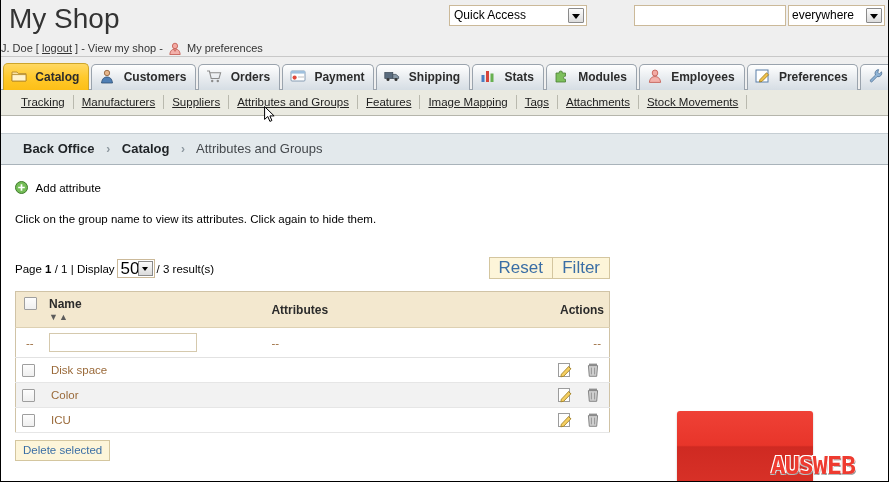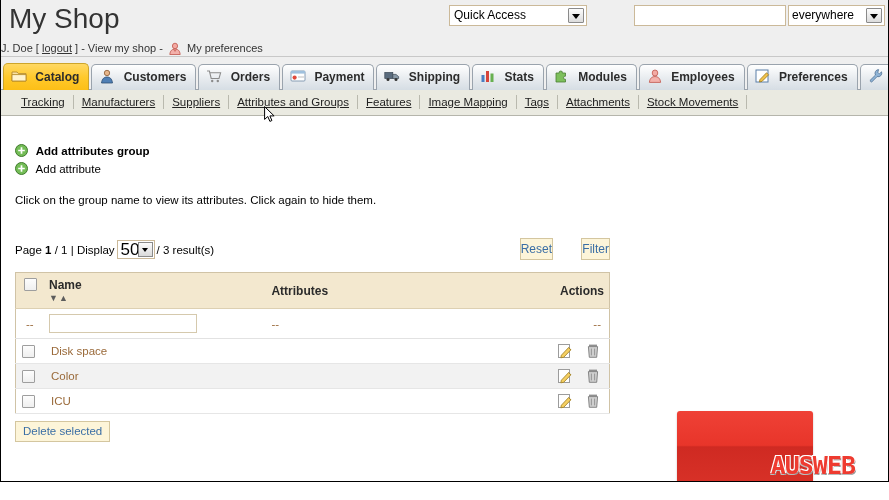--- a/index.html
+++ b/index.html
@@ -322,23 +322,23 @@
     border-top: 4.5px solid #000;
   }
   .btn-filter {
     position: absolute;
     top: 0;
     height: 22px;
     box-sizing: border-box;
     border: 1px solid #d4c69f;
     background: #fdf5d9;
     color: #3a6ea5;
-    font-size: 12px;
+    font-size: 17px;
     line-height: 20px;
-    padding: 0 0;
+    padding: 0 9px;
     cursor: pointer;
   }
   #btn-reset { right: 57px; }
   #btn-filter { right: 0px; }
 
   
   .tbl {
     margin-top: 8px;
     width: 595px;
     border-collapse: collapse;
@@ -631,33 +631,33 @@
     <a href="#">Image Mapping</a>
     <span class="sep"></span>
     <a href="#">Tags</a>
     <span class="sep"></span>
     <a href="#">Attachments</a>
     <span class="sep"></span>
     <a href="#">Stock Movements</a>
     <span class="sep"></span>
   </div>
 
+  <div class="breadcrumb-wrap">
+    <div class="breadcrumb">
+      <span class="bc-strong">Back Office</span>
+      <span class="bc-sep">›</span>
+      <span class="bc-strong">Catalog</span>
+      <span class="bc-sep">›</span>
+      <span>Attributes and Groups</span>
+    </div>
+  </div>
 
   <div class="content">
 
     <div class="add-links">
-      <a href="#" class="add-link bold">
-        <span class="plus-icon">
-          <svg width="13" height="13" viewBox="0 0 13 13">
-            <circle cx="6.5" cy="6.5" r="6" fill="#74bd57" stroke="#3f7a2c" stroke-width="1"></circle>
-            <path d="M6.5 3.2 V9.8 M3.2 6.5 H9.8" stroke="#ffffff" stroke-width="1.7"></path>
-          </svg>
-        </span>
-        <span>Add attributes group</span>
-      </a>
       <a href="#" class="add-link">
         <span class="plus-icon">
           <svg width="13" height="13" viewBox="0 0 13 13">
             <circle cx="6.5" cy="6.5" r="6" fill="#74bd57" stroke="#3f7a2c" stroke-width="1"></circle>
             <path d="M6.5 3.2 V9.8 M3.2 6.5 H9.8" stroke="#ffffff" stroke-width="1.7"></path>
           </svg>
         </span>
         <span>Add attribute</span>
       </a>
     </div>

